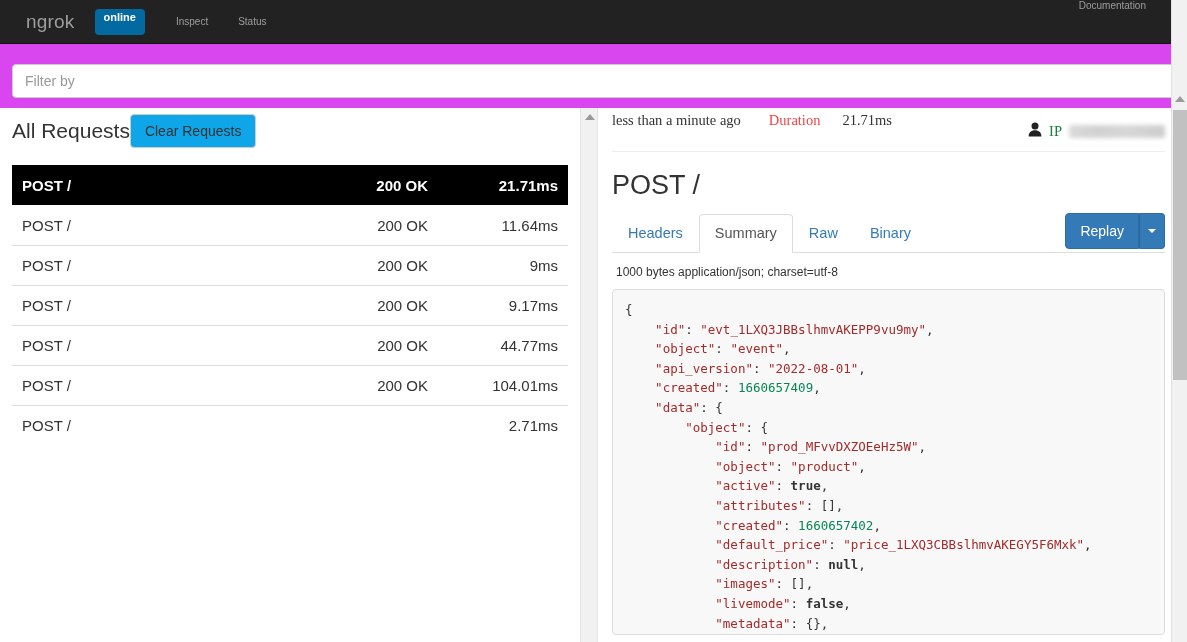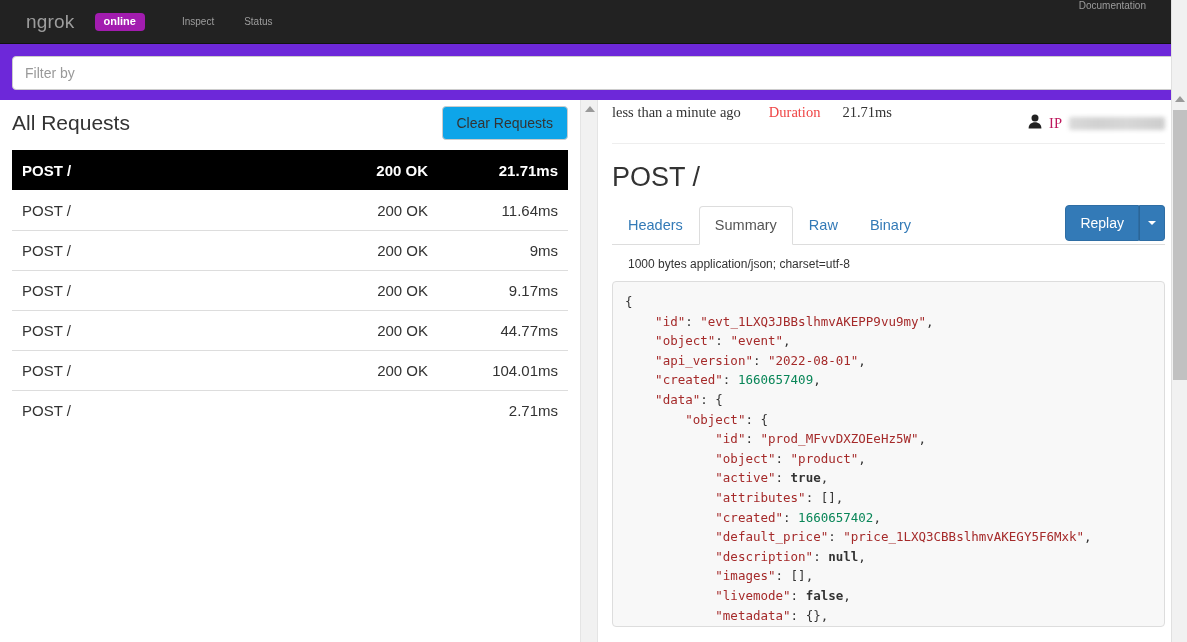--- a/index.html
+++ b/index.html
@@ -24,47 +24,47 @@
   }
   .brand {
     color: #9d9d9d;
     font-size: 19px;
     letter-spacing: .2px;
     margin-right: 20px;
     text-decoration: none;
     cursor: pointer;
   }
   .badge-online {
-    background: #a21caf;
+    background: #0369a1;
     color: #ffffff;
     font-size: 11px;
     font-weight: bold;
     border-radius: 4px;
-    padding: 3px 9px 4px;
+    padding: 3px 9px 12px;
     line-height: 1;
-    margin-right: 22px;
+    margin-right: 16px;
   }
   .nav-link {
     color: #9d9d9d;
     font-size: 10px;
     text-decoration: none;
     padding: 0 15px;
     cursor: pointer;
   }
   .nav-right {
     position: absolute;
     right: 26px;
     top: 0; height: 44px;
     display: flex; 
   }
 
   
   .filter-wrap {
-    padding: 12px 12px 10px 12px;
-    background: #6d28d9;
+    padding: 20px 12px 10px 12px;
+    background: #d946ef;
   }
   .filter-input {
     width: 100%;
     height: 34px;
     border: 1px solid #cccccc;
     border-radius: 4px;
     padding: 6px 12px;
     font-size: 14px;
     font-family: "Liberation Sans", sans-serif;
     color: #555555;
@@ -81,23 +81,22 @@
 
   
   .left-panel {
     width: 580px;
     flex: 0 0 580px;
     position: relative;
   }
   .left-head {
     display: flex;
     align-items: center;
-    justify-content: space-between;
-    padding: 6px 12px 10px 12px;
-    gap: 23px;
+    justify-content: flex-start;
+    padding: 6px 12px 17px 12px;
   }
   .panel-title {
     font-size: 21px;
     color: #333333;
     font-weight: normal;
     margin: 0;
   }
   .btn-default {
     background: #0ea5e9;
     border: 1px solid #cccccc;
@@ -170,21 +169,21 @@
   .meta-time { margin-right: 28px; color: #333333; }
   .meta-dur-label { color: #ef4444; margin-right: 22px; }
   .meta-dur-val { color: #333333; }
   .meta-ip {
     margin-left: auto;
     display: flex;
     align-items: center;
     gap: 7px;
   }
   .user-icon { display: block; }
-  .ip-label { color: #be185d; }
+  .ip-label { color: #15803d; }
   .ip-redacted {
     display: inline-block;
     width: 96px; height: 13px;
     background: linear-gradient(90deg,#d8d8d8,#cfcfcf 30%,#d5d5d5 60%,#cbcbcb);
     border-radius: 2px;
     filter: blur(2.2px);
     opacity: .95;
   }
 
   .req-heading {
@@ -249,21 +248,21 @@
   .caret-down {
     width: 0; height: 0;
     border-left: 4px solid transparent;
     border-right: 4px solid transparent;
     border-top: 4px solid #ffffff;
   }
 
   .content-type {
     font-size: 12px;
     color: #333333;
-    margin: 12px 0 10px 16px;
+    margin: 12px 0 10px 4px;
   }
 
   
   .json-box {
     border: 1px solid #dddddd;
     border-radius: 4px;
     background: #f8f8f8;
     padding: 10px 12px 0 12px;
     font-family: "DejaVu Sans Mono", monospace;
     font-size: 12.5px;

